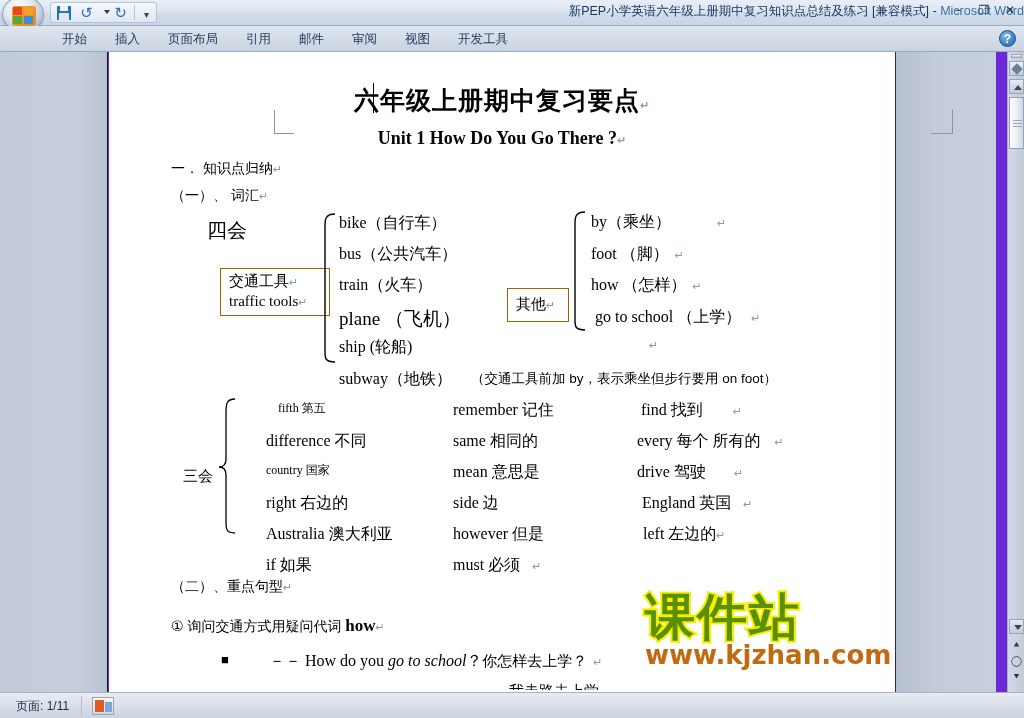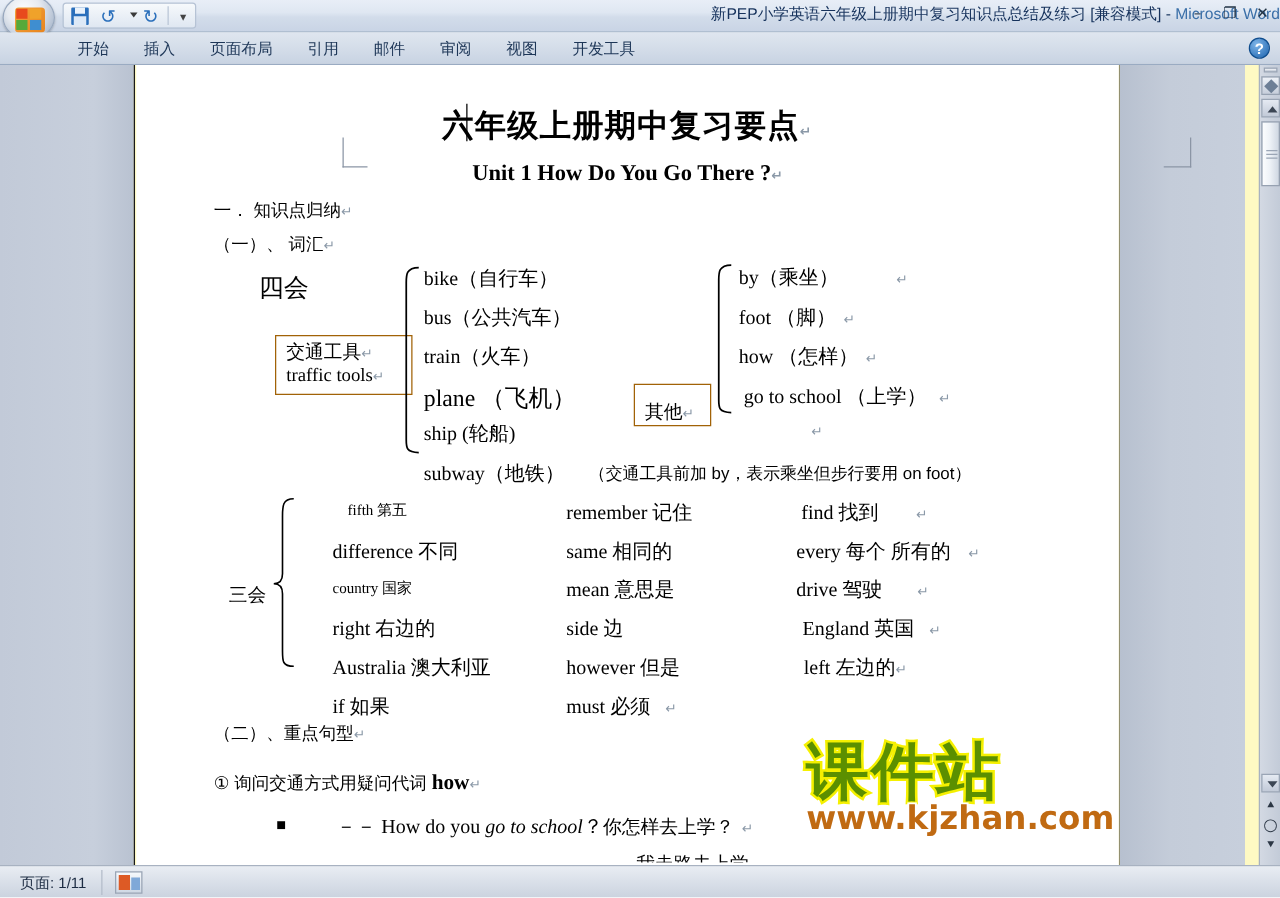--- a/index.html
+++ b/index.html
@@ -85,21 +85,21 @@
   .help-btn {
     position:absolute; right: 8px; top: 4px; width: 17px; height: 17px; border-radius: 50%;
     background: radial-gradient(circle at 35% 30%, #7fb5e8, #1c63ae);
     color:#fff; font-size:12px; line-height:17px; text-align:center; font-weight:bold;
     border:1px solid #0f4d8e;
   }
 
   
   .workspace {
     position:absolute; left:0; top:52px; width:1024px; height:640px;
-    background:#fef9c3;
+    background:#6d28d9;
   }
   .gutter-left {
     position:absolute; left:0; top:0; width:108px; height:640px;
     background: linear-gradient(90deg,#c2cad8 0%, #c7cfdc 70%, #b9c2d1 100%);
     border-right:1px solid #1a1a1a;
   }
   .page {
     position:absolute; left:109px; top:0; width:786px; height:640px;
     background:#ffffff;
   }
@@ -302,21 +302,21 @@
 
         <div class="t serif" style="left:230px; top:161px; font-size:16px;">bike（自行车）</div>
         <div class="t serif" style="left:230px; top:192px; font-size:16px;">bus（公共汽车）</div>
         <div class="t serif" style="left:230px; top:223px; font-size:16px;">train（火车）</div>
         <div class="t serif" style="left:230px; top:254px; font-size:19px;">plane （飞机）</div>
         <div class="t serif" style="left:230px; top:285px; font-size:16px;">ship  (轮船)</div>
         <div class="t serif" style="left:230px; top:317px; font-size:16px;">subway（地铁）</div>
 
         <div class="t sans" style="left:362px; top:318px; font-size:13.5px;">（交通工具前加 by，表示乘坐但步行要用 on foot）</div>
 
-        <div class="kbox" style="left:398px; top:255px; width:62px; height:34px;justify-content:flex-end;">
+        <div class="kbox" style="left:398px; top:236px; width:62px; height:34px;">
           <div class="l1"><span>其他</span><span class="pmark">↵</span></div>
         </div>
 
         <div class="brace" style="left:456px; top:158px;">
           <svg width="24" height="122" viewBox="0 0 24 122">
             <path d="M20 2 C10 2 10 8 10 14 L10 110 C10 116 10 120 20 120" fill="none" stroke="#000" stroke-width="1.4"></path>
           </svg>
         </div>
 
         <div class="t serif" style="left:482px; top:160px; font-size:16px;"><span>by（乘坐）</span><span class="pmark" style="margin-left:46px">↵</span></div>

